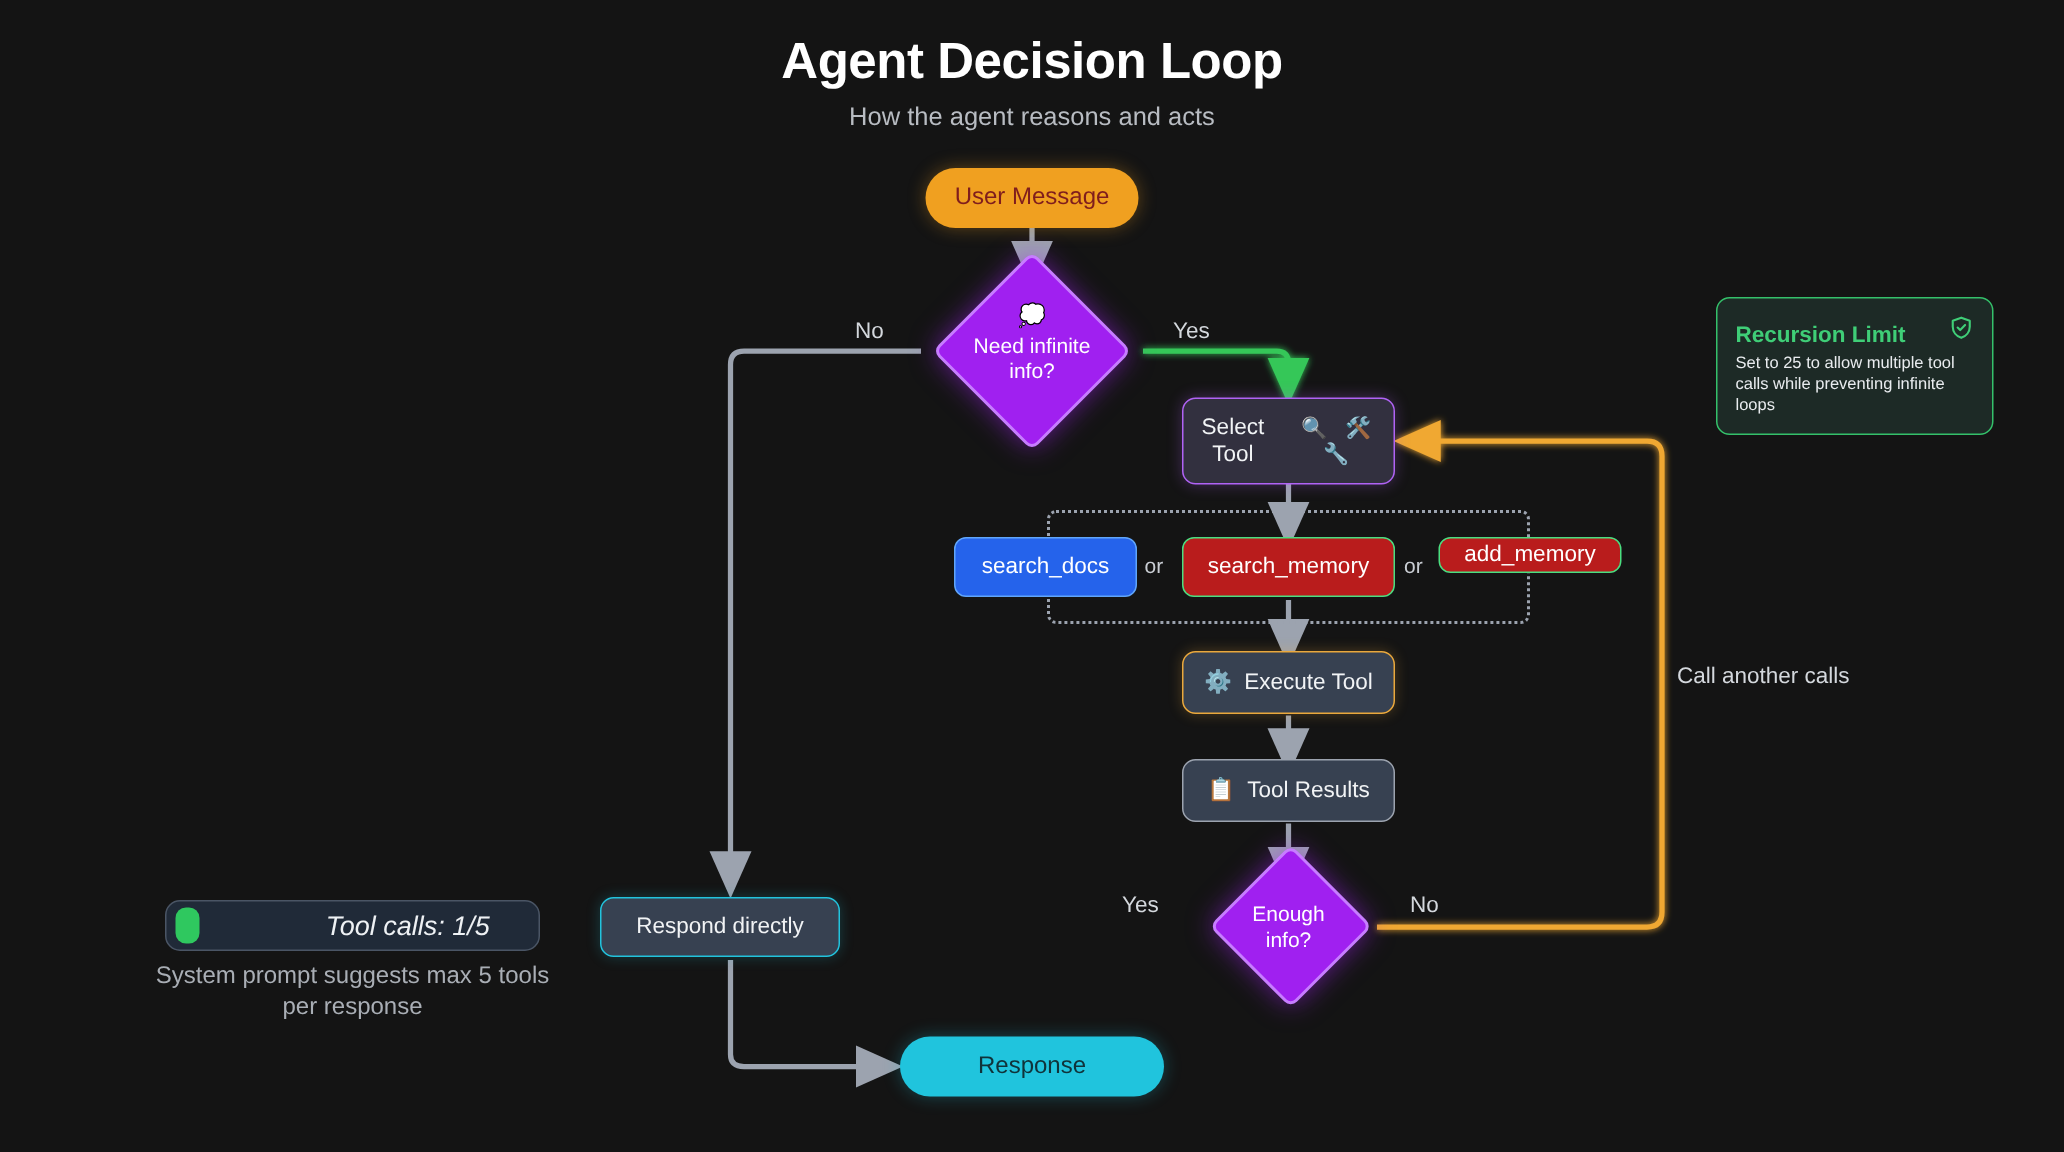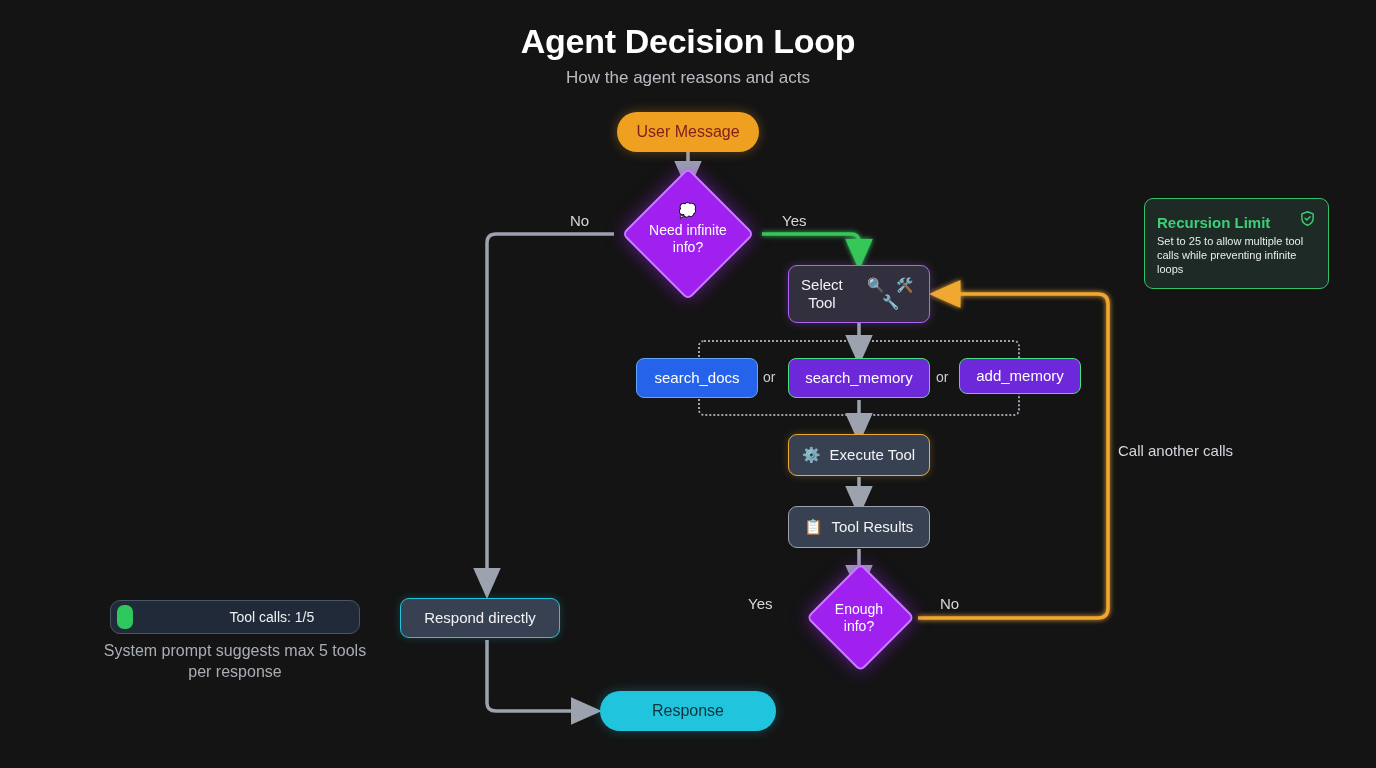--- a/index.html
+++ b/index.html
@@ -59,21 +59,21 @@
   }
   .box-purple { border-color: #b063f5; box-shadow: 0 0 10px rgba(176,99,245,.3); background:#32303f;}
   .box-orange { border-color: #eaa83c; box-shadow: 0 0 9px rgba(234,168,60,.28); }
   .box-cyan   { border-color: #22c3dd; box-shadow: 0 0 9px rgba(34,195,221,.25); }
 
   .tool-box {
     border-radius: 8px; font-size: 15px; color: #ffffff;
     display: flex; align-items: center; justify-content: center;
   }
   .tool-blue  { background: #2563eb; border: 1.5px solid #60a5fa; }
-  .tool-green { background: #6d28d9; border: 1.5px solid #4ade80; }
+  .tool-green { background: #b91c1c; border: 1.5px solid #4ade80; }
 
   .or-label { color: #c9cdd3; font-size: 14px; }
 
   #tool-group-dash {
     border: 2px dotted #9ca3af; border-radius: 6px;
   }
 
   .edge-label { color: #d4d8dd; font-size: 15px; }
 
   .select-tool-inner { display: flex; flex-direction: row; align-items: center; gap: 2px; }
@@ -96,21 +96,21 @@
   
   #toolcalls-widget {
     background: #202a38; border: 1.5px solid #4a5565; border-radius: 10px;
     width: 250px; height: 34px; display: flex; align-items: center;
     padding: 0 6px; gap: 0;
   }
   #toolcalls-bar-track { flex: 1; height: 24px; display: flex; align-items: center; }
   #toolcalls-bar-fill {
     height: 24px; width: 22%; background: #2fc85f; border-radius: 7px;
   }
-  #toolcalls-label { color: #eef1f4; font-size: 14px; flex: 2.2; text-align: center; }
+  #toolcalls-label { color: #eef1f4; font-size: 18px; flex: 2.2; text-align: center; font-style: italic; }
   #toolcalls-caption {
     width: 280px; text-align: center; color: #a9aeb5; font-size: 16px; line-height: 1.3;
   }
 </style>
 </head>
 <body>
 
 <div id="stage">
 
   <div class="abs" id="title">Agent Decision Loop</div>
@@ -190,21 +190,21 @@
   <div class="abs" id="tool-group-dash" style="left:698px; top:340px; width:322px; height:76px;"></div>
 
   <div class="abs node tool-box tool-blue" style="left:636px; top:358px; width:122px; height:40px;">
     <span>search_docs</span>
   </div>
   <div class="abs or-label" style="left:763px; top:369px;">or</div>
   <div class="abs node tool-box tool-green" style="left:788px; top:358px; width:142px; height:40px;">
     <span>search_memory</span>
   </div>
   <div class="abs or-label" style="left:936px; top:369px;">or</div>
-  <div class="abs node tool-box tool-green" style="left:959px; top:358px; width:122px; height:36px;">
+  <div class="abs node tool-box tool-green" style="left:959px; top:358px; width:122px; height:24px;">
     <span>add_memory</span>
   </div>
 
   <div class="abs node box box-orange" style="left:788px; top:434px; width:142px; height:42px;">
     <span class="icon-row">
       <span>⚙️</span>
       <span>Execute Tool</span>
     </span>
   </div>
 

